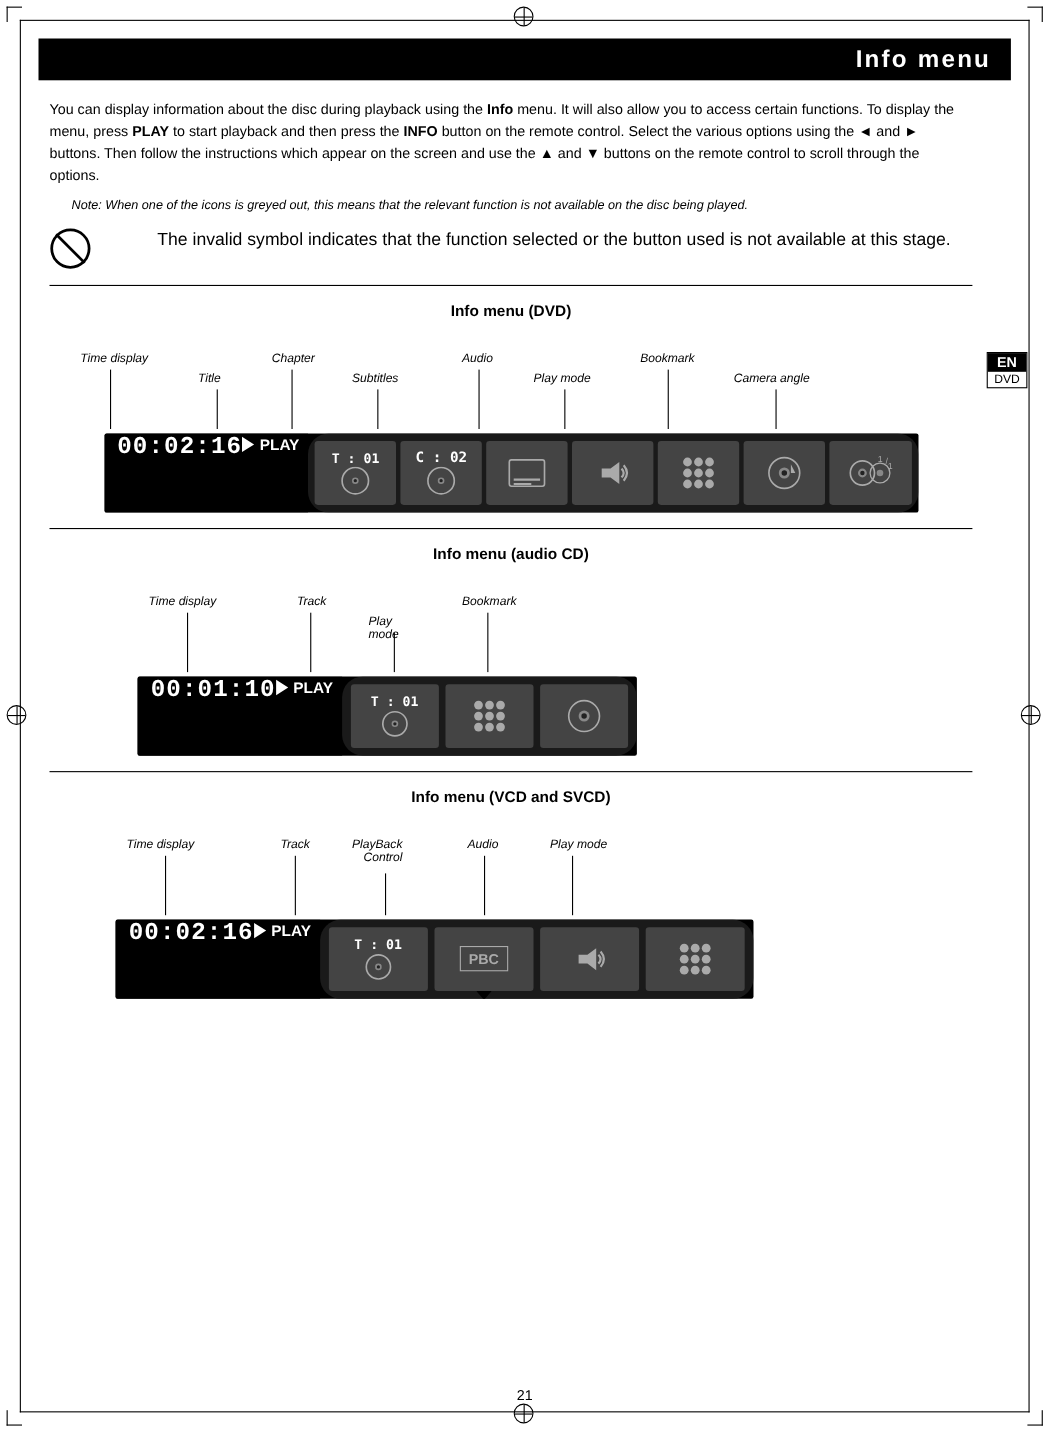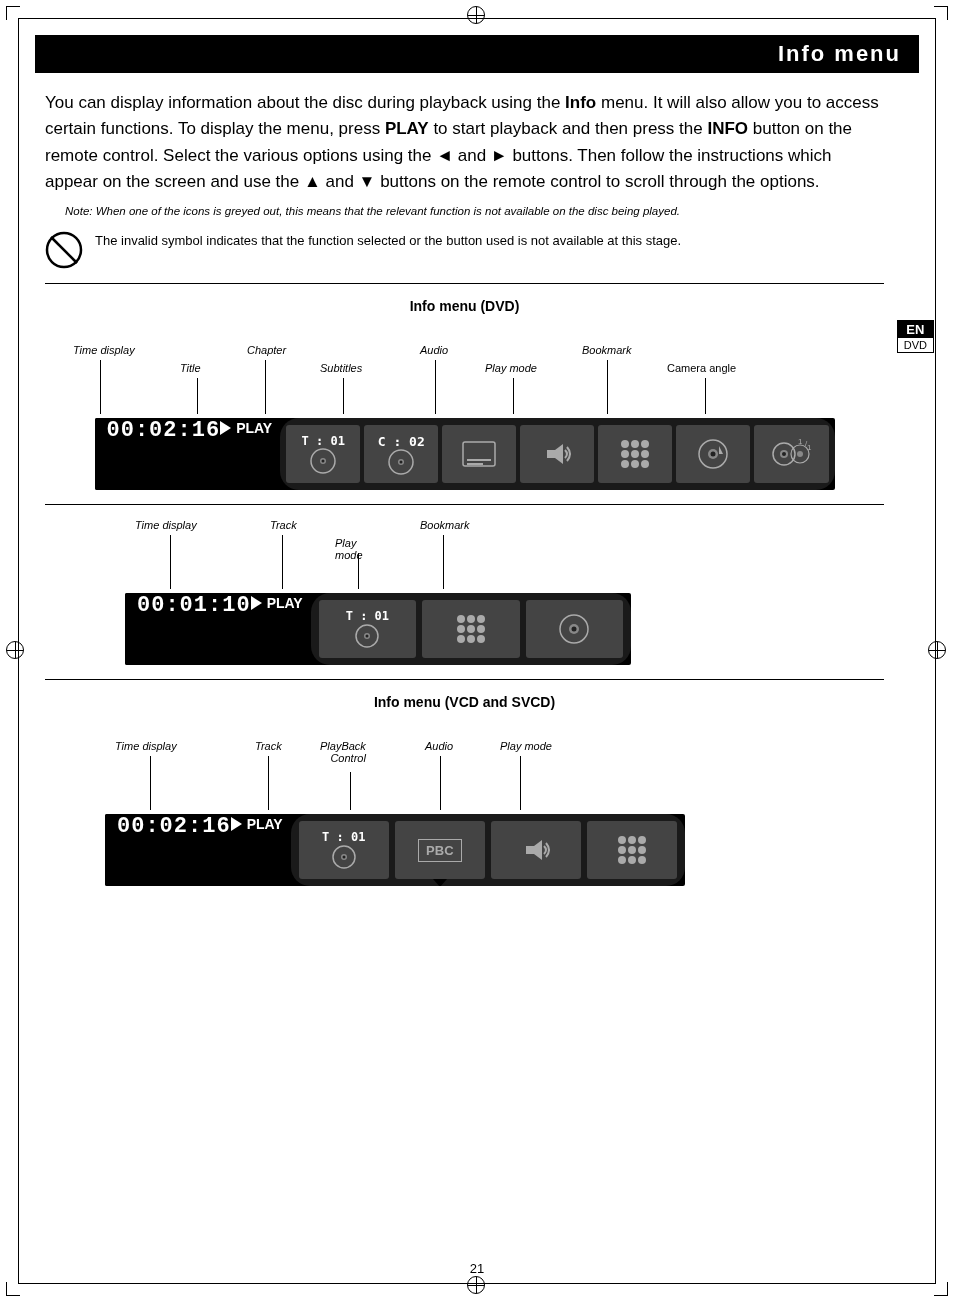--- a/index.html
+++ b/index.html
@@ -103,21 +103,21 @@
     
     .content {
       position: absolute;
       top: 90px;
       left: 45px;
       right: 70px;
     }
 
     
     .intro-text {
-      font-size: 17px;
+      font-size: 13px;
       line-height: 1.55;
       margin-bottom: 8px;
     }
 
     
     .note-text {
       font-size: 11.5px;
       font-style: italic;
       line-height: 1.4;
       margin-left: 20px;
@@ -131,23 +131,24 @@
       margin-bottom: 10px;
       gap: 12px;
     }
     .no-entry-icon {
       width: 38px;
       height: 38px;
       flex-shrink: 0;
       margin-top: 2px;
     }
     .symbol-note-text {
-      font-size: 13px;
+      font-size: 16px;
       line-height: 1.5;
       padding-top: 2px;
+      margin-left: 48px;
     }
 
     
     .divider {
       border: none;
       border-top: 1px solid #000;
       margin: 14px 0;
     }
 
     
@@ -320,21 +321,21 @@
 
       <span style="position:absolute; left:375px; top:0; font-size:11px; font-style:italic;">Audio</span>
       <div style="position:absolute; left:390px; top:16px; bottom:0; width:1px; background:#000;"></div>
 
       <span style="position:absolute; left:440px; top:18px; font-size:11px; font-style:italic;">Play mode</span>
       <div style="position:absolute; left:468px; top:34px; bottom:0; width:1px; background:#000;"></div>
 
       <span style="position:absolute; left:537px; top:0; font-size:11px; font-style:italic;">Bookmark</span>
       <div style="position:absolute; left:562px; top:16px; bottom:0; width:1px; background:#000;"></div>
 
-      <span style="position:absolute; left:622px; top:18px; font-size:11px; ">Camera angle</span>
+      <span style="position:absolute; left:622px; top:18px; font-size:11px; font-style:italic;">Camera angle</span>
       <div style="position:absolute; left:660px; top:34px; bottom:0; width:1px; background:#000;"></div>
     </div>
 
     <div class="display-bar" style="width:740px; margin: 0 auto;">
 
       <div class="time-section">
         <div class="time-display">00:02:16</div>
         <div class="play-indicator">
           <div class="play-triangle"></div>
           <span style="color:#fff; font-size:14px; font-weight:bold;">PLAY</span>
@@ -412,37 +413,38 @@
             <text x="37" y="14" font-size="8" fill="#aaa">1</text>
           </svg>
         </div>
       </div>
     </div>
   </div>
 
   <hr class="divider">
 
   <div class="menu-diagram">
+    <p class="section-title">Info menu (audio CD)</p>
 
     <div style="position:relative; height:70px; margin-bottom:4px; margin-left:80px;">
 
       <span style="position:absolute; left:10px; top:0; font-size:11px; font-style:italic;">Time display</span>
       <div style="position:absolute; left:45px; top:16px; bottom:0; width:1px; background:#000;"></div>
 
       <span style="position:absolute; left:145px; top:0; font-size:11px; font-style:italic;">Track</span>
       <div style="position:absolute; left:157px; top:16px; bottom:0; width:1px; background:#000;"></div>
 
       <span style="position:absolute; left:210px; top:18px; font-size:11px; font-style:italic;">Play<br>mode</span>
       <div style="position:absolute; left:233px; top:34px; bottom:0; width:1px; background:#000;"></div>
 
       <span style="position:absolute; left:295px; top:0; font-size:11px; font-style:italic;">Bookmark</span>
       <div style="position:absolute; left:318px; top:16px; bottom:0; width:1px; background:#000;"></div>
     </div>
 
-    <div class="display-bar" style="width:506px; margin: 0 auto 0 80px;">
+    <div class="display-bar" style="width:454px; margin: 0 auto 0 80px;">
       <div class="time-section">
         <div class="time-display">00:01:10</div>
         <div class="play-indicator">
           <div class="play-triangle"></div>
           <span style="color:#fff; font-size:14px; font-weight:bold;">PLAY</span>
         </div>
       </div>
 
       <div class="icons-section" style="gap:6px;">
 

